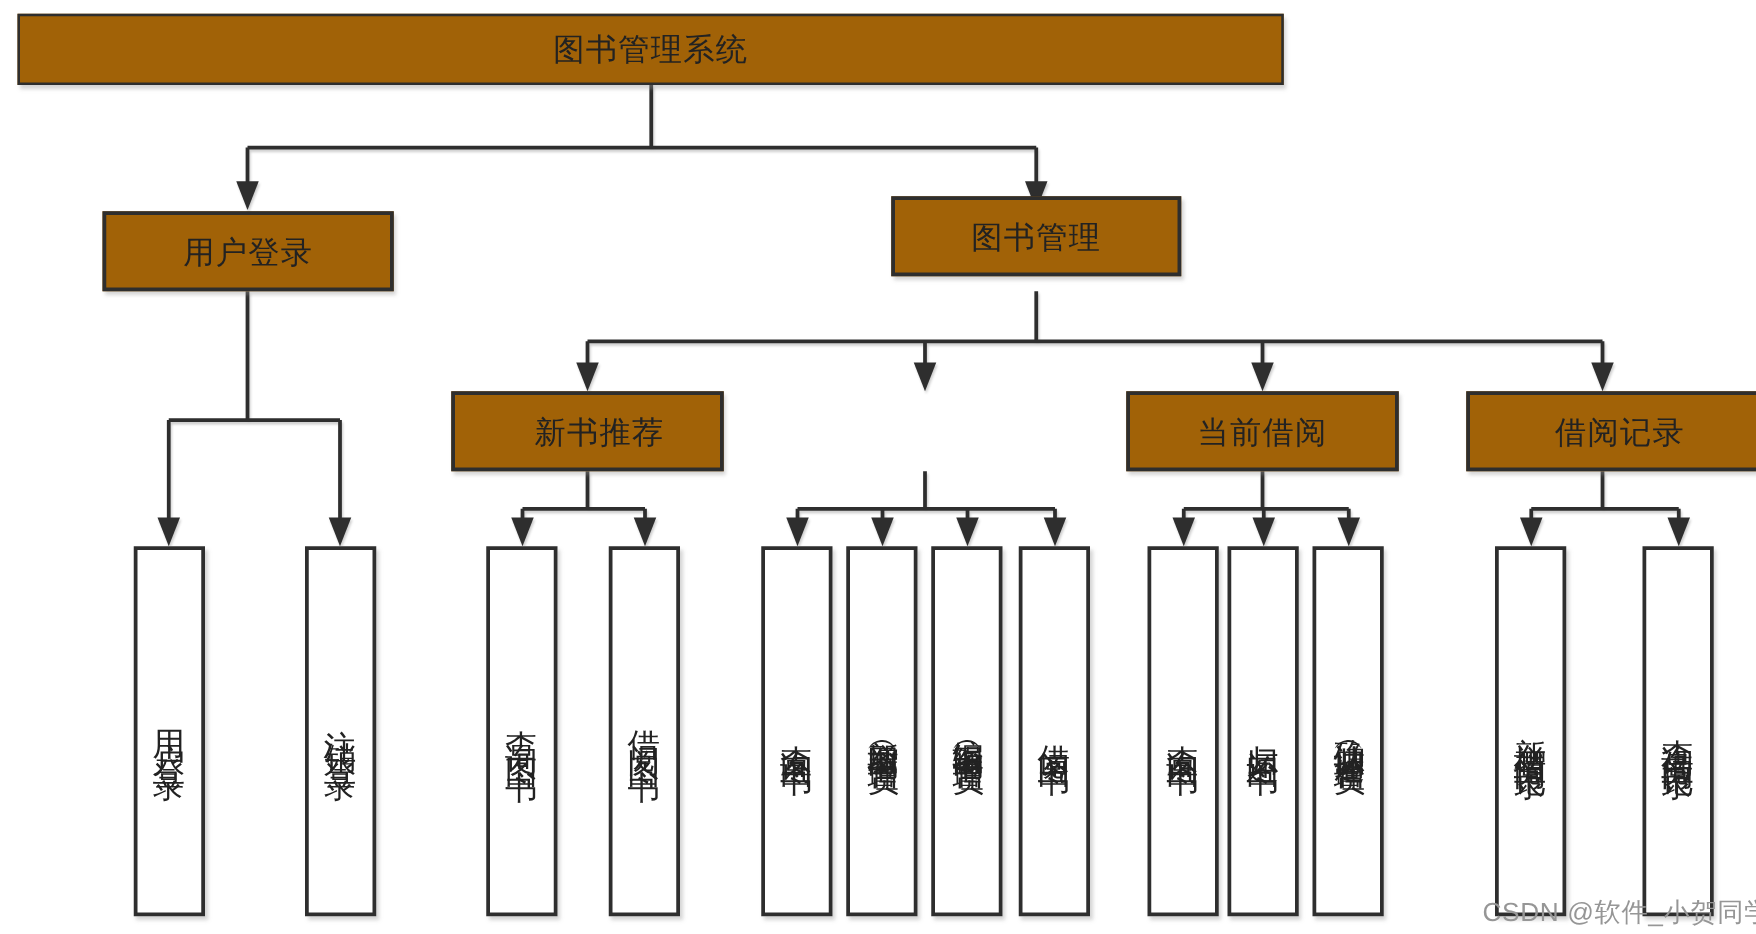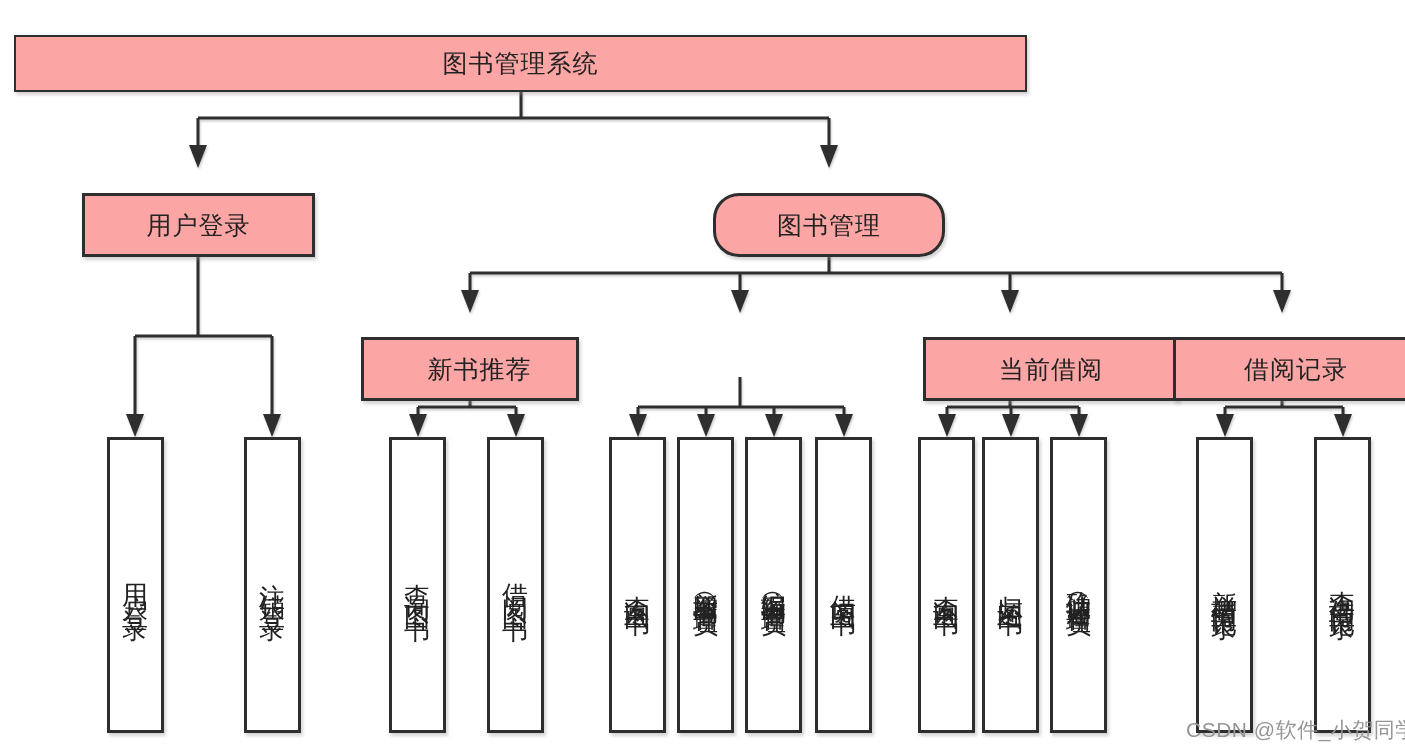--- a/index.html
+++ b/index.html
@@ -7,24 +7,23 @@
     position:relative;
     width:1405px; height:747px;
     background:#ffffff;
     font-family:"Liberation Sans", sans-serif;
     overflow:hidden;
   }
   svg.connectors { position:absolute; left:0; top:0; width:1405px; height:747px;
     filter: drop-shadow(1.5px 2.5px 1px rgba(145,145,145,0.45)); }
   .hbox {
     position:absolute; box-sizing:border-box;
-    border:3px solid #2e2e2e; background:#fca5a5;
+    border:3px solid #2e2e2e; background:#a16207;
     display:flex; align-items:center; justify-content:center;
     box-shadow:2px 3px 3px rgba(150,150,150,0.40);
-    margin-top:24px;
   }
   .hbox.root { border-width:2.5px; }
   .hlabel { font-size:25px; color:#222222; letter-spacing:1px; white-space:nowrap; }
   .vbox {
     position:absolute; box-sizing:border-box;
     top:437px; width:57px; height:296px;
     border:3px solid #2e2e2e; background:#ffffff;
     display:flex; align-items:center; justify-content:center;
     box-shadow:2px 3px 3px rgba(150,150,150,0.40);
   }
@@ -99,28 +98,28 @@
     </g>
   </svg>
 
   <div class="hbox root" style="left:14px; top:11px; width:1013px; height:57px;">
     <span class="hlabel">图书管理系统</span>
   </div>
 
   <div class="hbox" style="left:82px; top:169px; width:233px; height:64px;">
     <span class="hlabel">用户登录</span>
   </div>
-  <div class="hbox" style="left:713px; top:169px; width:232px; height:64px;border-radius:26px;">
+  <div class="hbox" style="left:713px; top:157px; width:232px; height:64px;">
     <span class="hlabel">图书管理</span>
   </div>
 
   <div class="hbox" style="left:361px; top:313px; width:218px; height:64px;padding-left:19px;">
     <span class="hlabel">新书推荐</span>
   </div>
-  <div class="hbox" style="left:923px; top:313px; width:256px; height:64px;">
+  <div class="hbox" style="left:901px; top:313px; width:218px; height:64px;">
     <span class="hlabel">当前借阅</span>
   </div>
   <div class="hbox" style="left:1173px; top:313px; width:246px; height:64px;">
     <span class="hlabel">借阅记录</span>
   </div>
 
   <div class="vbox" style="left:107px;">
     <span class="vlabel loose">用户登录</span>
   </div>
   <div class="vbox" style="left:244px;">

